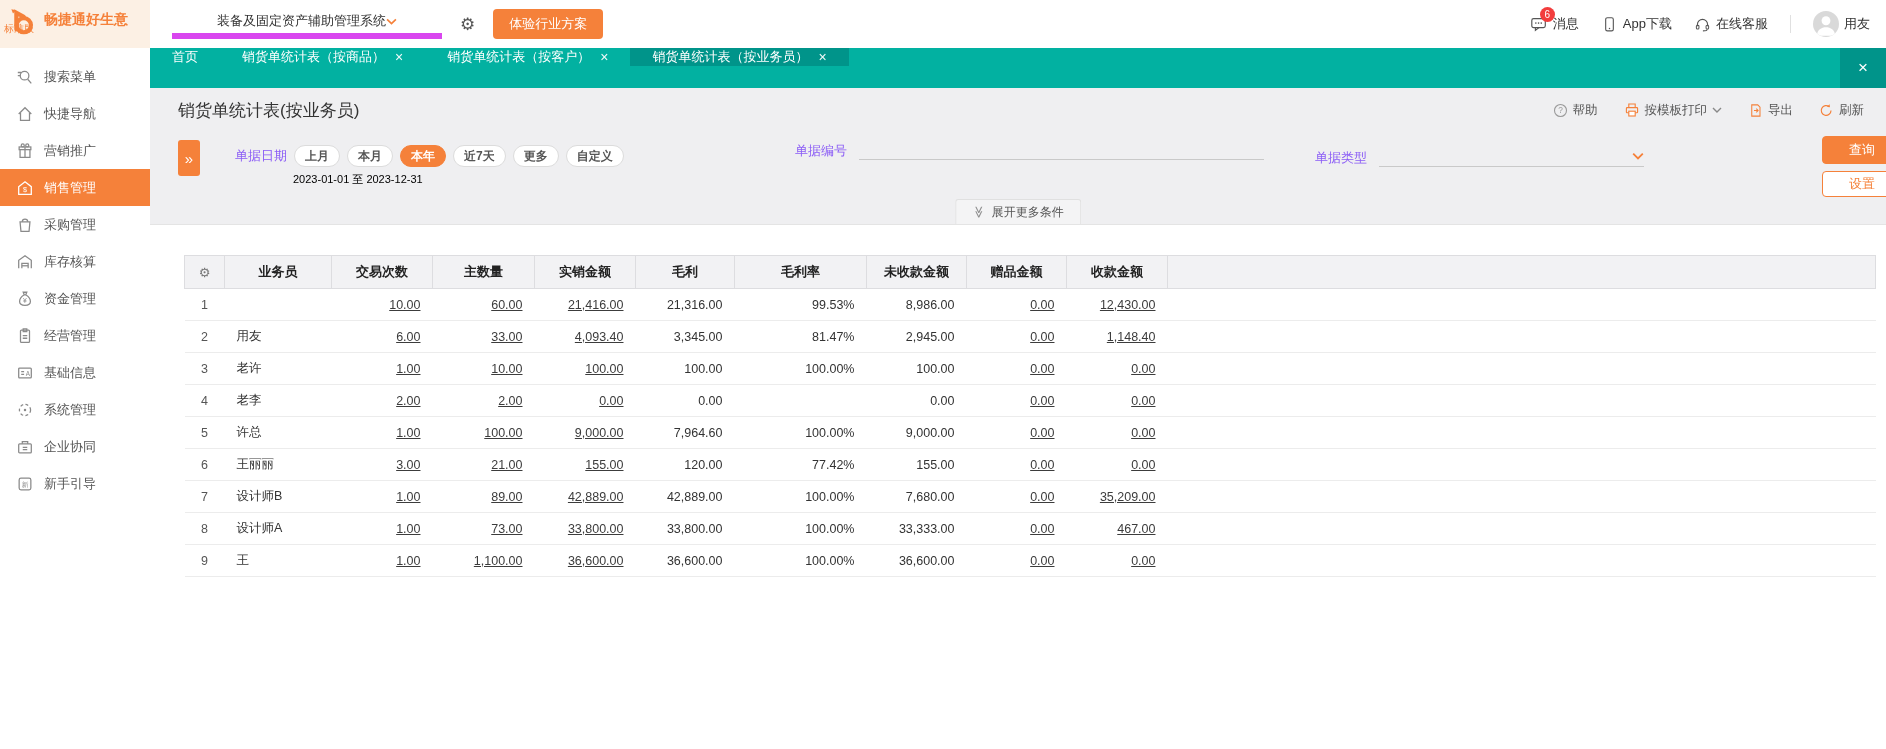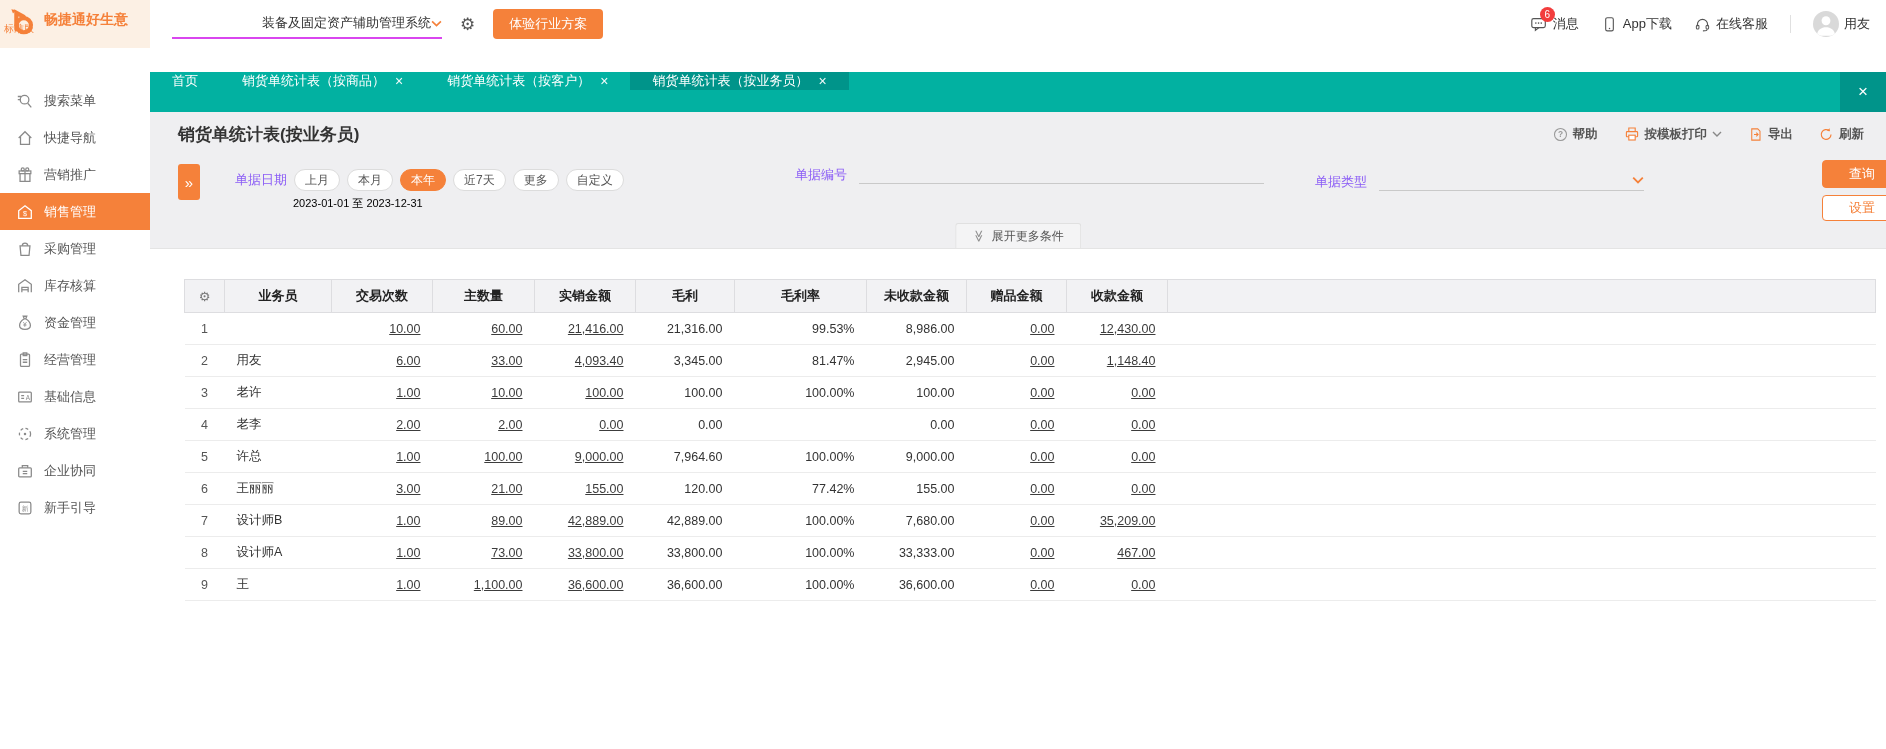--- a/index.html
+++ b/index.html
@@ -1,26 +1,26 @@
 <!DOCTYPE html>
 <html><head>
 <meta charset="utf-8">
 <style>
   * { box-sizing: border-box; margin: 0; padding: 0; }
   html,body { width:1886px; height:749px; overflow:hidden; }
   body { font-family:"Liberation Sans","DejaVu Sans",sans-serif; background:#fff; color:#333; }
-  .app { display:flex; flex-direction:column; width:1886px; height:749px;gap:24px; }
+  .app { display:flex; flex-direction:column; width:1886px; height:749px; }
 
   
   .topbar { height:48px; display:flex; align-items:center; background:#fff; flex:0 0 48px; }
   .logo-block { width:150px; height:48px; background:#fcf0e4; position:relative; display:flex; align-items:center; padding-left:8px; flex:0 0 150px; }
   .logo-mark { width:30px; height:30px; margin-top:-6px; }
   .logo-title { color:#f5813a; font-weight:bold; font-size:14px; margin-left:6px; margin-top:-8px; }
   .logo-edition { position:absolute; left:4px; bottom:12px; font-size:10px; color:#f5813a; }
-  .sys-select { display:flex; align-items:center; margin-left:22px; border-bottom:2px solid #d946ef; height:30px; width:270px; justify-content:flex-end; cursor:pointer; }
+  .sys-select { display:flex; align-items:center; margin-left:22px; border-bottom:6px solid #d946ef; height:30px; width:270px; justify-content:center; cursor:pointer; }
   .sys-select .lbl { font-size:13px; color:#333; }
   .top-gear { margin-left:18px; font-size:17px; color:#555; font-family:"DejaVu Sans",sans-serif; cursor:pointer; }
   .trial-btn { margin-left:18px; background:#f5813a; color:#fff; border:none; border-radius:4px; height:30px; padding:0 16px; font-size:13px; cursor:pointer; }
   .top-right { margin-left:auto; display:flex; align-items:center; gap:22px; padding-right:16px; }
   .top-item { display:flex; align-items:center; gap:5px; font-size:13px; color:#333; cursor:pointer; position:relative; }
   .badge { position:absolute; top:-8px; left:10px; background:#f23d3d; color:#fff; border-radius:50%; min-width:15px; height:15px; font-size:10px; display:flex; align-items:center; justify-content:center; padding:0 2px; }
   .v-div { width:1px; height:18px; background:#e0e0e0; }
   .avatar { width:26px; height:26px; border-radius:50%; background:#d9d9d9; overflow:hidden; display:flex; align-items:flex-end; justify-content:center; }
 
   
@@ -34,21 +34,21 @@
   .content { flex:1; display:flex; flex-direction:column; min-width:0; }
 
   
   .tabbar { height:40px; flex:0 0 40px; background:#02b1a1; display:flex; align-items:stretch; color:#fff; }
   .tab { display:flex; align-items:center; padding:0 22px; font-size:13px; cursor:pointer; white-space:nowrap; }
   .tab.active { background:#00948a; }
   .tab .close { margin-left:10px; font-size:14px; line-height:1; opacity:.95; }
   .close-all { margin-left:auto; width:46px; background:#00948a; display:flex; align-items:center; justify-content:center; font-size:17px; cursor:pointer; }
 
   
-  .page-head { height:44px; flex:0 0 44px; background:#efeff1; display:flex; align-items:center; padding:0 22px 0 28px;font-weight:bold; }
+  .page-head { height:44px; flex:0 0 44px; background:#efeff1; display:flex; align-items:center; padding:0 22px 0 28px; }
   .page-title { font-size:17px; color:#333; }
   .toolbar { margin-left:auto; display:flex; align-items:center; gap:26px; font-size:12.5px; color:#555; }
   .tool { display:flex; align-items:center; gap:5px; cursor:pointer; }
   .tool svg { display:block; }
 
   
   .filter-area { height:92px; flex:0 0 92px; background:#efeff1; position:relative; }
   .expander { position:absolute; left:28px; top:8px; width:22px; height:36px; background:#f5813a; color:#fff; border-radius:3px; display:flex; align-items:center; justify-content:center; font-size:15px; cursor:pointer; }
   .f-label { font-size:13px; color:#8b5cf6; white-space:nowrap; }
   .date-group { position:absolute; left:85px; top:13px; display:flex; align-items:center; gap:7px; }
@@ -319,21 +319,21 @@
             </svg>
             <span>刷新</span>
           </div>
         </div>
       </div>
 
       <div class="filter-area">
         <div class="expander">»</div>
         <div class="date-group">
           <span class="f-label">单据日期</span>
-          <div id="datePills" style="display:flex;gap:7px;">
+          <div id="datePills" style="display:flex;gap:7px;font-weight:bold;">
               <span class="pill">上月</span>
               <span class="pill">本月</span>
               <span class="pill selected">本年</span>
               <span class="pill">近7天</span>
               <span class="pill">更多</span>
               <span class="pill">自定义</span>
             </div>
         </div>
         <div class="date-range">2023-01-01 至 2023-12-31</div>
         <div class="docno-group">

